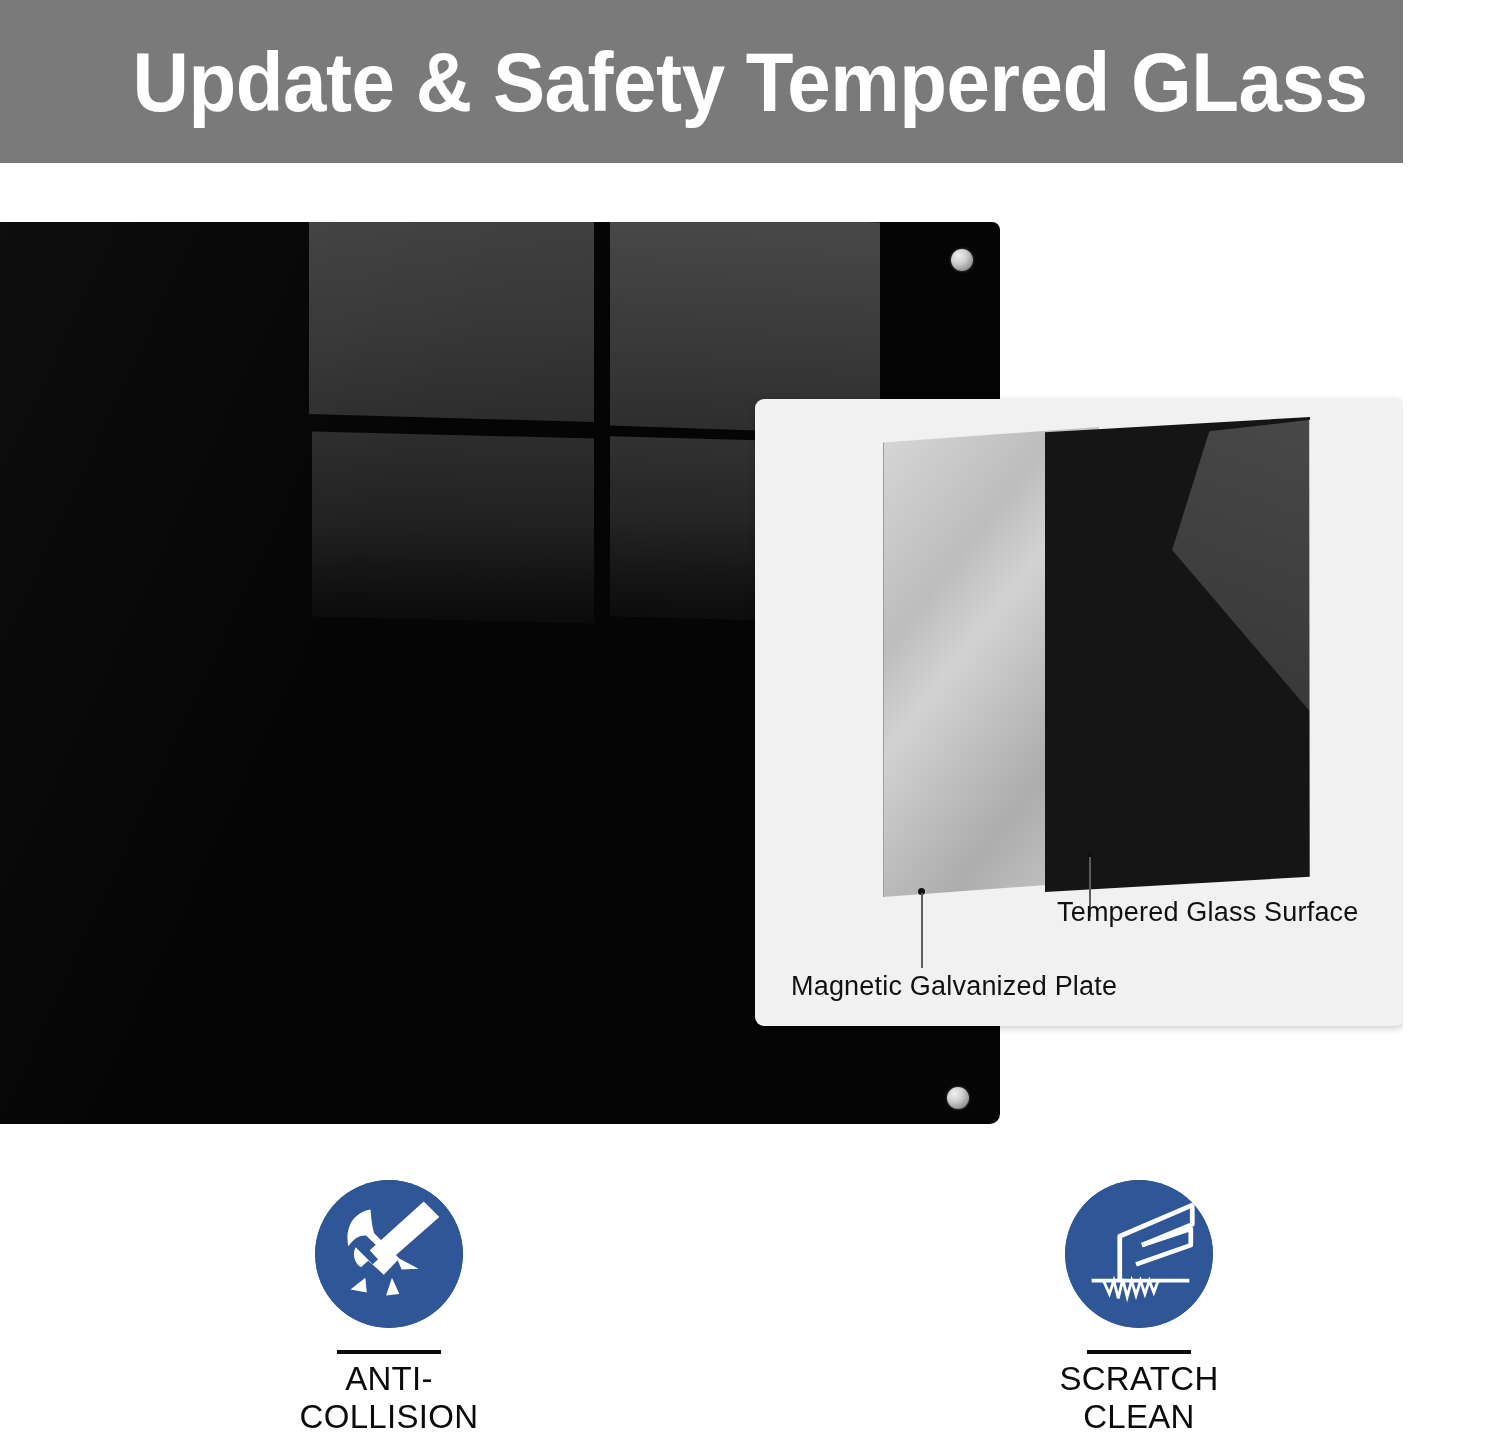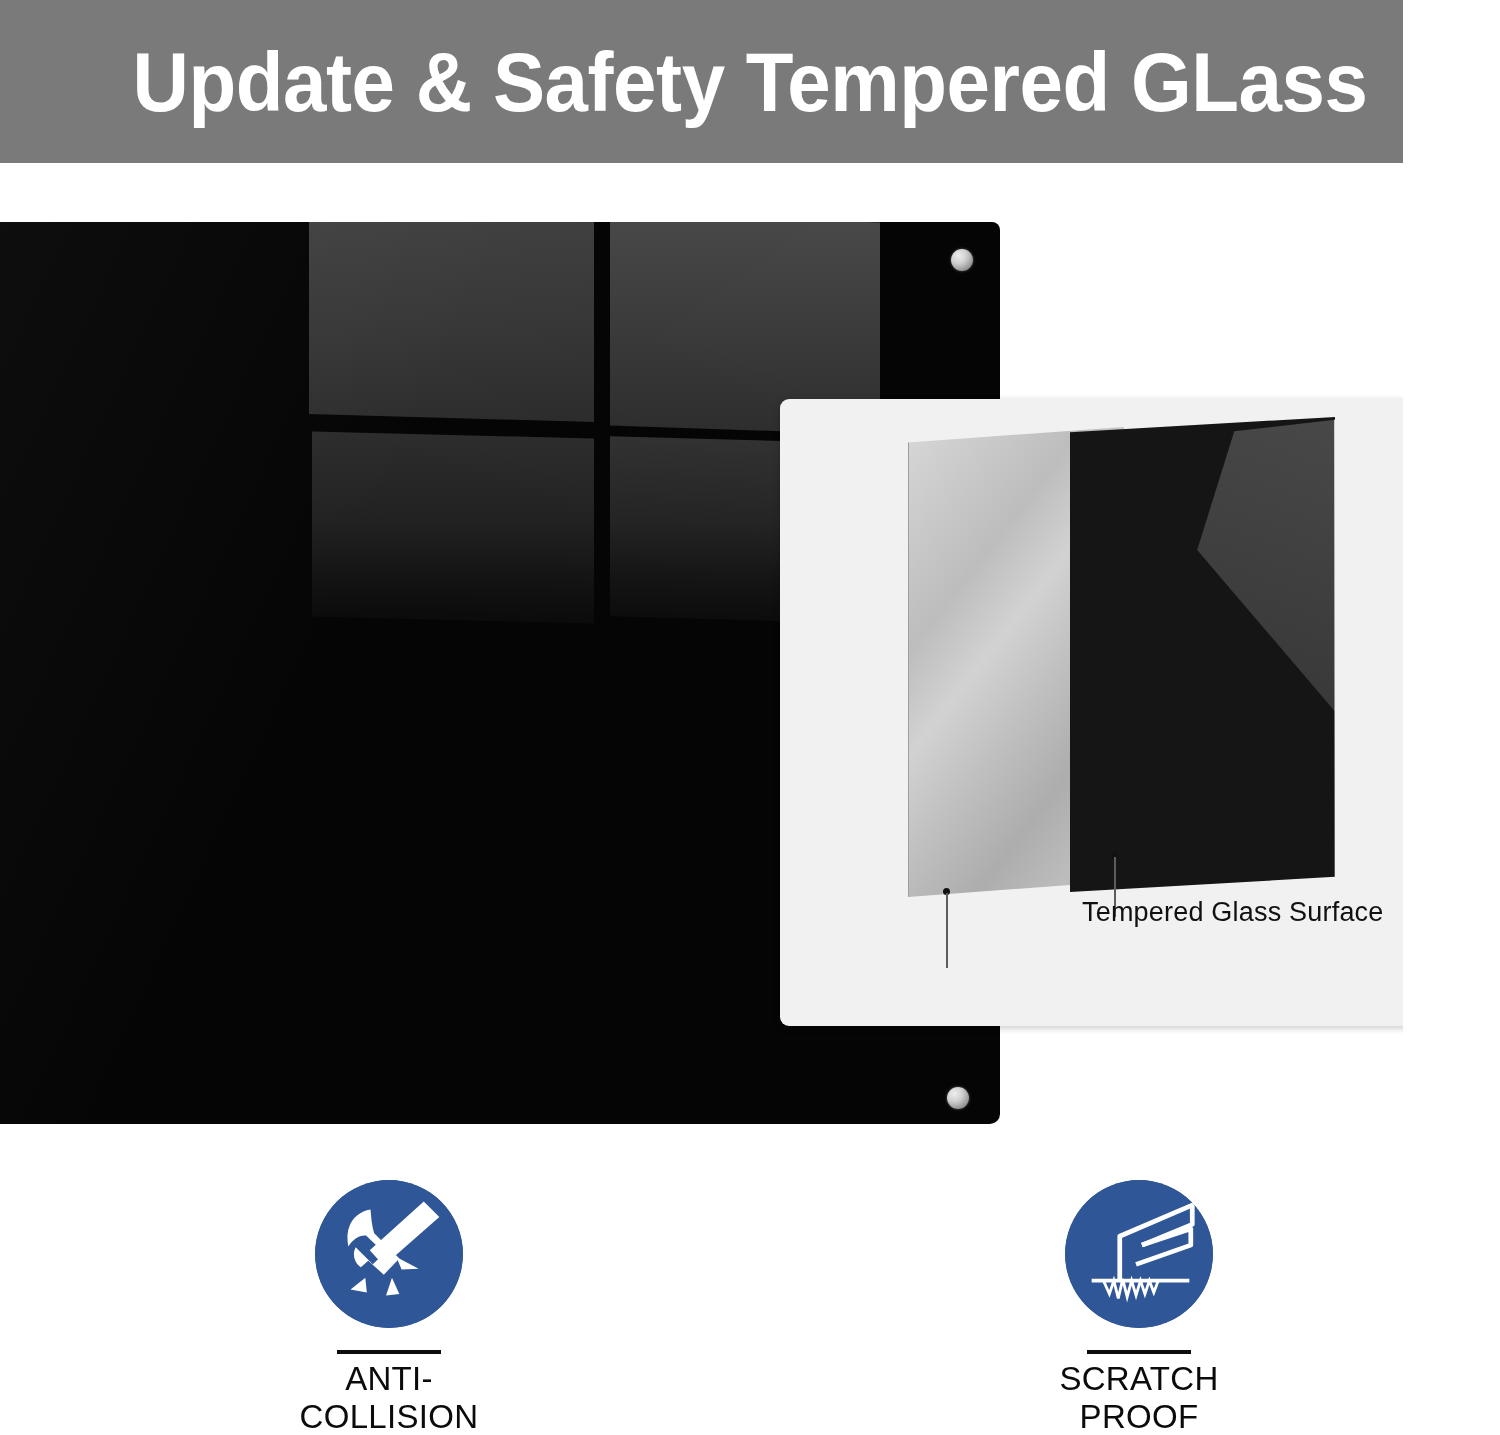--- a/index.html
+++ b/index.html
@@ -101,21 +101,21 @@
     background:
       radial-gradient(circle at 34% 30%, #efefef 0%, #cfcfcf 38%, #9a9a9a 70%, #6e6e6e 100%);
     box-shadow: 0 0 3px rgba(255,255,255,0.35);
   }
   .screw-top { left: 951px; top: 249px; }
   .screw-bottom { left: 947px; top: 1087px; }
 
   
   .inset-panel {
     position: absolute;
-    left: 780px;
+    left: 755px;
     top: 399px;
     width: 650px;
     height: 627px;
     background: #f1f1f1;
     border-radius: 9px;
     box-shadow: 0 2px 7px rgba(0,0,0,0.22);
     overflow: hidden;
   }
   .layer-stack {
     position: absolute;
@@ -258,20 +258,21 @@
         <div class="plate-glass-hi"></div>
         <div class="plate-glass-edge"></div>
       </div>
 
       <div class="callout-dot dot-glass"></div>
       <div class="callout-line line-glass"></div>
       <div class="callout-label label-glass">Tempered Glass Surface</div>
 
       <div class="callout-dot dot-plate"></div>
       <div class="callout-line line-plate"></div>
+      <div class="callout-label label-plate">Magnetic Galvanized Plate</div>
     </div>
   </div>
 
   <div class="features">
 
     <div class="feature">
       <svg class="feature-icon" viewBox="0 0 100 100">
         <circle cx="50" cy="50" r="50" fill="#2f5697"></circle>
         <g fill="#ffffff">
           <path d="M73.5 14.5 L84 25 L46.5 58 L37 47.5 Z"></path>
@@ -294,18 +295,18 @@
         <g fill="none" stroke="#ffffff" stroke-width="3.2" stroke-linejoin="round">
           <path d="M37 68 L37 38 L86 17 L86 30 L52 44"></path>
           <path d="M52 44 L85 33 L85 44 L48 57"></path>
         </g>
         <path d="M18 68 L84 68" stroke="#ffffff" stroke-width="2.4"></path>
         <path d="M26 68 L30 77 L33 68 L36 80 L39 67 L42 79 L45 68 L48 78
                  L51 68 L54 77 L57 68 L60 76 L63 68" fill="none" stroke="#ffffff" stroke-width="1.9" stroke-linejoin="miter"></path>
       </svg>
       <div class="feature-rule"></div>
       <div class="feature-label">SCRATCH
-PROOF</div>
+CLEAN</div>
     </div>
 
 
   </div>
 </div>
 
 </body></html>

